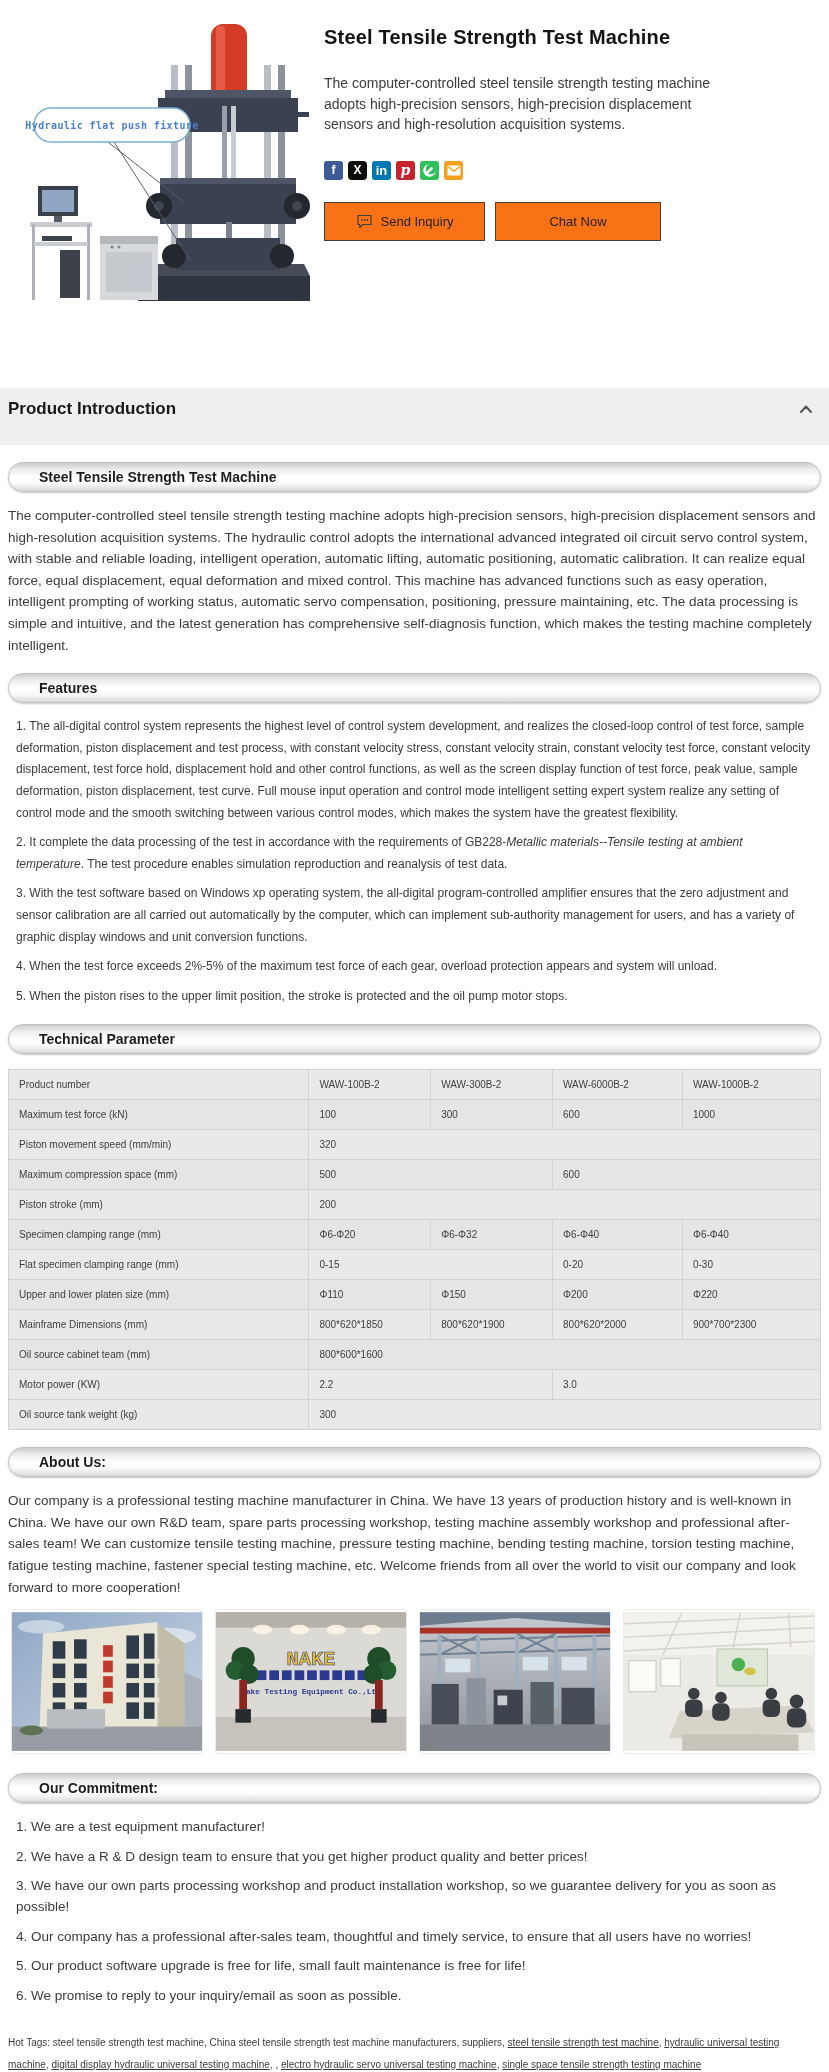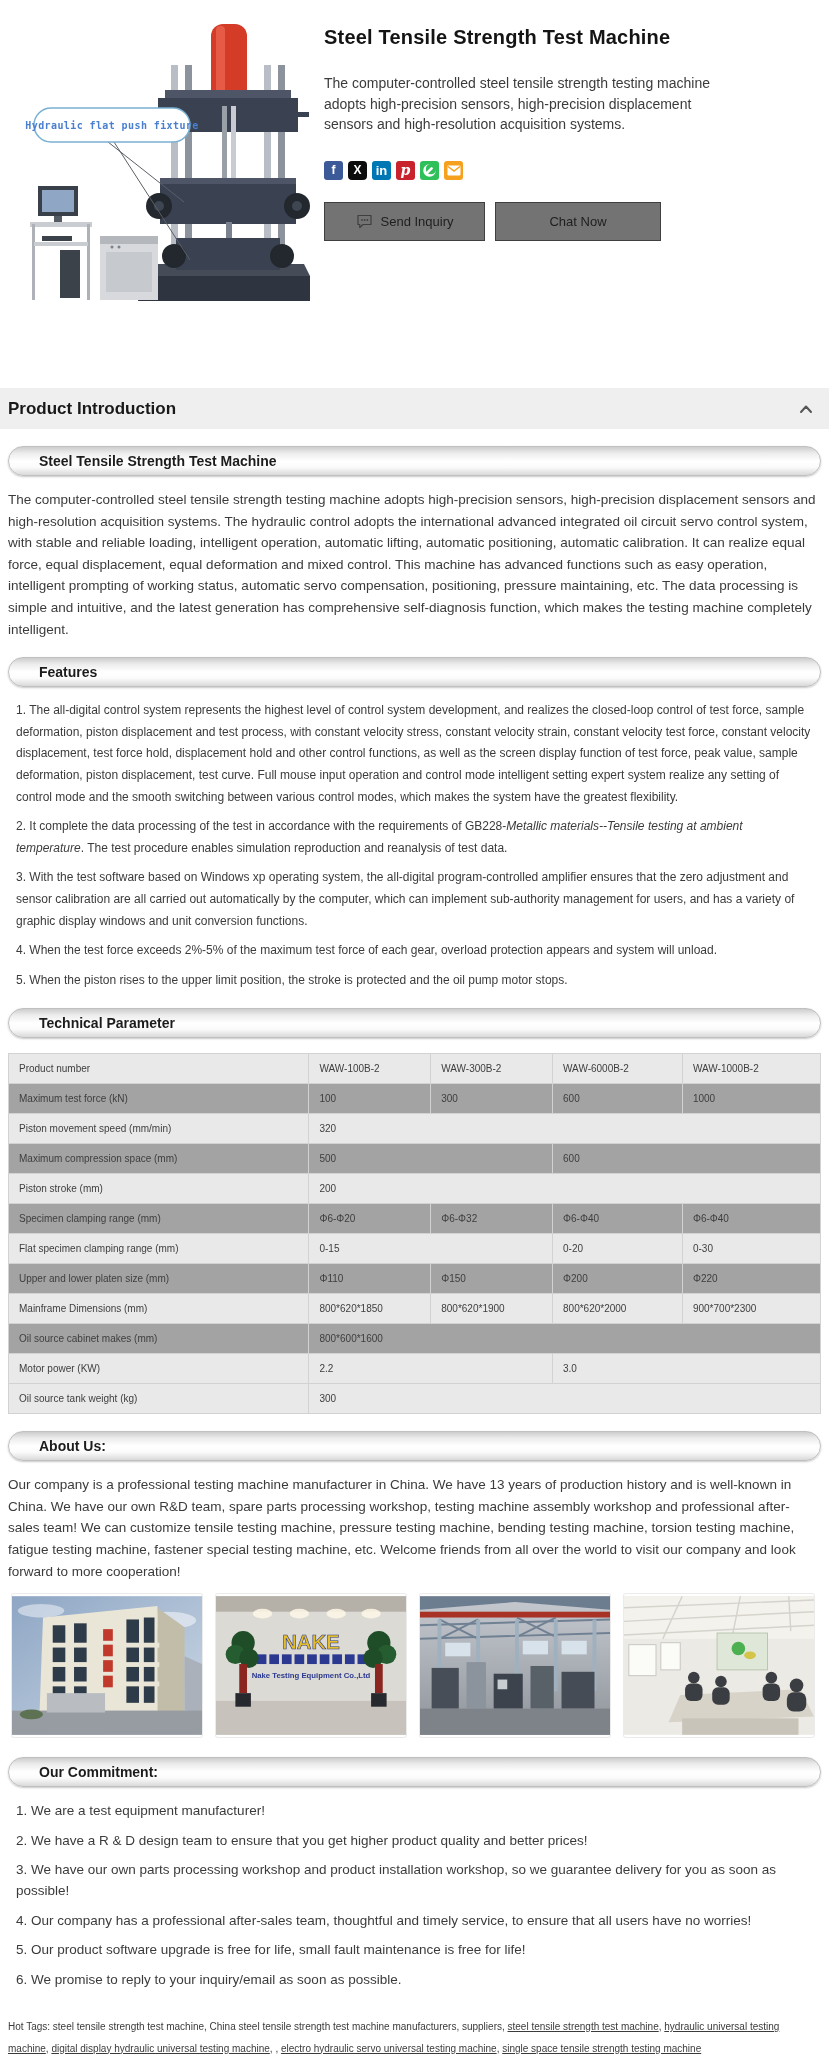--- a/index.html
+++ b/index.html
@@ -13,41 +13,41 @@
   .summary{font-size:14px;line-height:20.5px;color:#3b3b3b;margin:0 0 26px 0;width:408px;}
   .social-row{display:flex;gap:5px;margin-bottom:22px;}
   .sicon{width:19px;height:19px;border-radius:3px;display:flex;align-items:center;justify-content:center;color:#fff;font-weight:bold;font-size:12px;cursor:pointer;}
   .sicon-fb{background:#3d5a98;}
   .sicon-x{background:#0c0c0c;border-radius:4px;}
   .sicon-in{background:#0077b5;font-size:13px;}
   .sicon-pin{background:#c8232c;font-family:"DejaVu Serif",serif;font-style:italic;font-size:14px;}
   .sicon-wa{background:#2fc05a;}
   .sicon-mail{background:#f6a11e;}
   .cta-row{display:flex;gap:10px;}
-  .btn{height:39px;border:1px solid #3f3f3f;background:#737373;display:flex;align-items:center;justify-content:center;gap:8px;font-size:13px;color:#1e1e1e;box-sizing:border-box;cursor:pointer;}
+  .btn{height:39px;border:1px solid #3f3f3f;background:#f97316;display:flex;align-items:center;justify-content:center;gap:8px;font-size:13px;color:#1e1e1e;box-sizing:border-box;cursor:pointer;}
   .btn-inquiry{width:161px;}
   .btn-chat{width:166px;}
   
-  .accordion{background:#efefef;height:41px;display:flex;align-items:center;justify-content:space-between;padding:0 16px 0 8px;cursor:pointer;text-align:right;}
+  .accordion{background:#efefef;height:41px;display:flex;align-items:center;justify-content:space-between;padding:0 16px 16px 8px;cursor:pointer;text-align:right;}
   .accordion-title{font-size:17px;font-weight:bold;color:#191919;}
   
   .content{padding:0 8px;}
   .pill{height:28px;border:1px solid #c0c0c0;border-radius:15px;
         background:linear-gradient(180deg,#cdcdcd 0%,#ececec 22%,#ffffff 50%,#fbfbfb 72%,#d9d9d9 100%);
         display:flex;align-items:center;padding-left:30px;margin:17px 0 13px 0;
         box-shadow:0 1px 2px rgba(0,0,0,.22);font-weight:bold;font-size:14px;color:#1c1c1c;}
   .body-text{font-size:13.5px;line-height:21.6px;margin:0 0 6px 0;}
   .feature-list p{margin:8px;font-size:12px;line-height:21.6px;}
   .commit-list p{margin:8px;font-size:13.5px;line-height:21.4px;}
   
   table.spec{width:100%;border-collapse:collapse;margin:15px 0 8px 0;font-size:10px;color:#3e3e3e;table-layout:fixed;}
-  table.spec td{border:1px solid #d2d2d2;height:29px;padding:0 8px 0 10px;background:#a3a3a3;overflow:hidden;white-space:nowrap;}
+  table.spec td{border:1px solid #d2d2d2;height:29px;padding:0 8px 0 10px;background:#e5e5e5;overflow:hidden;white-space:nowrap;}
   table.spec tr.gray td{background:#e9e9e9;}
   
-  .gallery{display:flex;gap:14px;margin:12px 0 20px 4px;}
+  .gallery{display:flex;gap:14px;margin:12px 0 20px 4px;font-family:Liberation Mono, monospace;}
   .gallery .shot{width:190px;height:143px;border-radius:2px;overflow:hidden;box-shadow:0 0 0 1px rgba(0,0,0,.08);}
   
   .hot-tags{margin:26px 0 0 0;font-size:10px;line-height:21.6px;}
   .hot-tags a{color:#3b3b3b;text-decoration:underline;cursor:pointer;}
 </style>
 </head>
 <body>
 
 <div class="page">
 
@@ -238,21 +238,21 @@
         <td>Φ220</td>
       </tr>
       <tr class="gray">
         <td>Mainframe Dimensions  (mm)</td>
         <td>800*620*1850</td>
         <td>800*620*1900</td>
         <td>800*620*2000</td>
         <td>900*700*2300</td>
       </tr>
       <tr>
-        <td>Oil source cabinet makes  (mm)</td>
+        <td>Oil source cabinet team  (mm)</td>
         <td colspan="4">800*600*1600</td>
       </tr>
       <tr class="gray">
         <td>Motor power  (KW)</td>
         <td colspan="2">2.2</td>
         <td colspan="2">3.0</td>
       </tr>
       <tr class="gray">
         <td>Oil source tank weight  (kg)</td>
         <td colspan="4">300</td>

